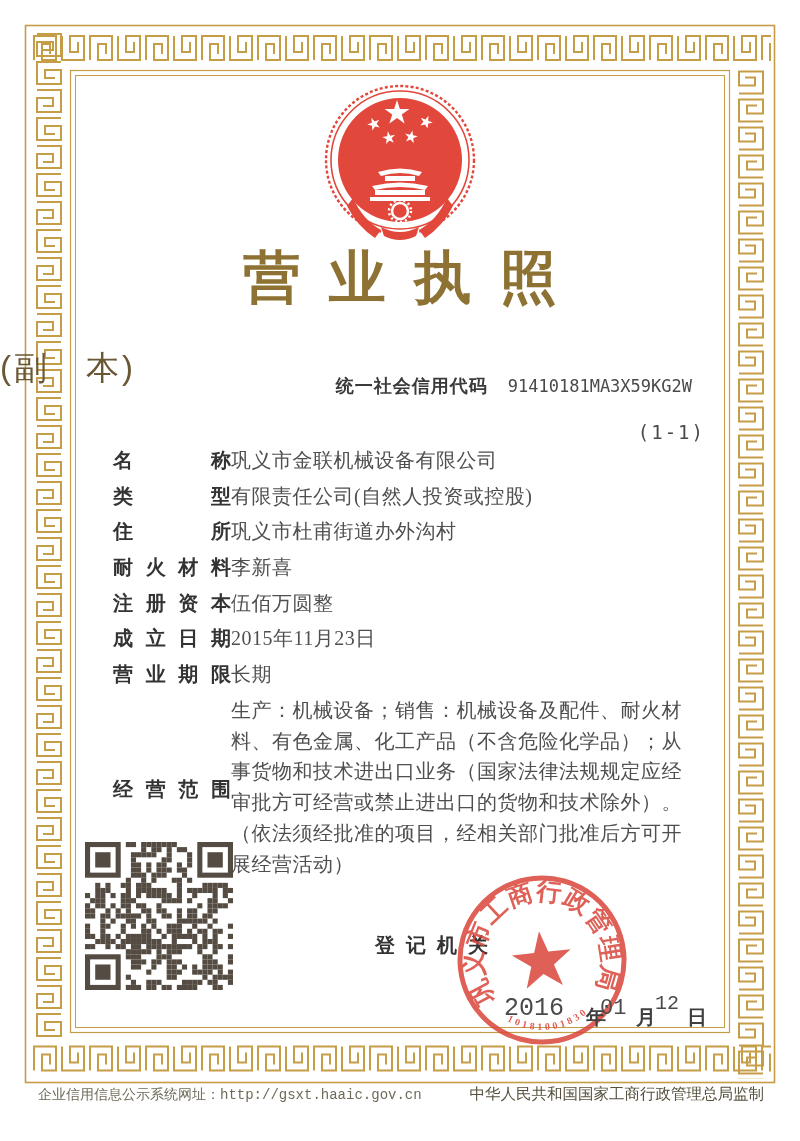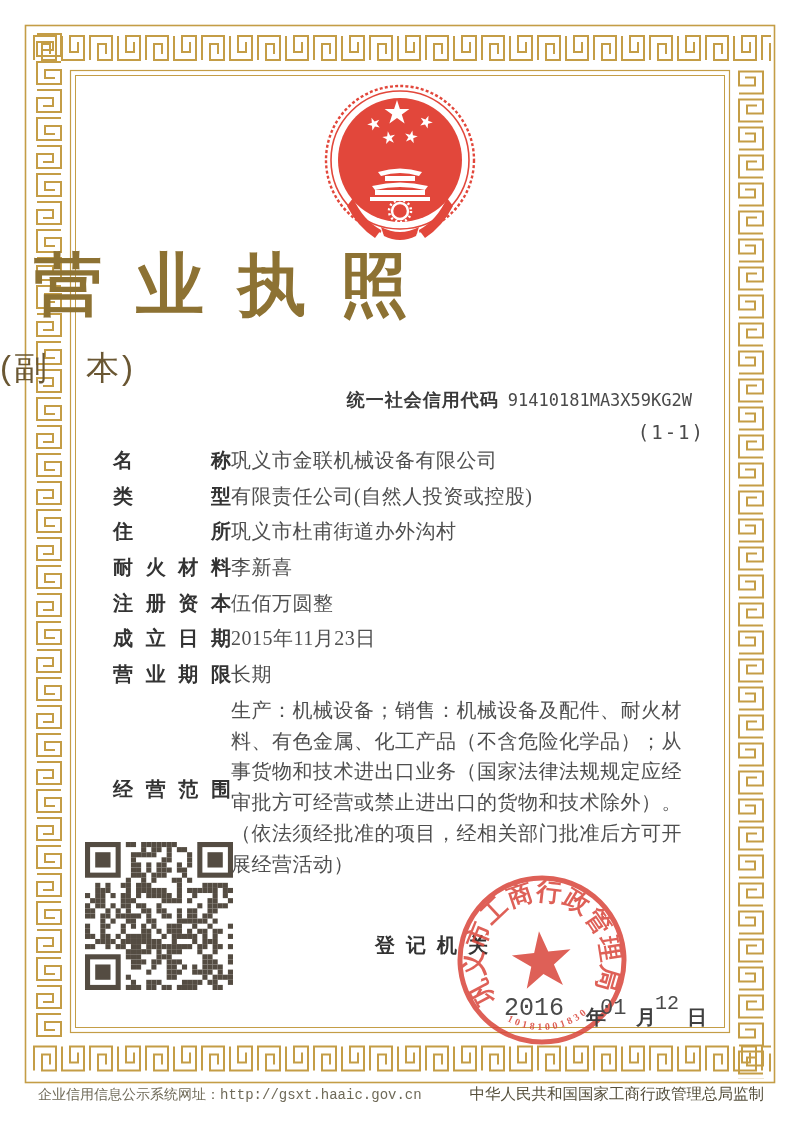--- a/index.html
+++ b/index.html
@@ -16,29 +16,29 @@
     width:800px;height:1141px;position:relative;background:#ffffff;
     overflow:hidden;font-family:"Liberation Sans",sans-serif;
   }
   .abs{position:absolute}
   .frame{left:0;top:0;width:800px;height:1141px;pointer-events:none}
   .gold-stroke{stroke:var(--border-gold);fill:none}
   .red-fill{fill:var(--emblem-red)}
   .red-stroke{stroke:var(--emblem-red);fill:none}
   .emblem{left:315px;top:80px}
   .title{
-    left:0;right:0;top:240px;text-align:left;
-    font-size:68px;font-weight:bold;color:var(--title-gold);
+    left:0;right:0;top:240px;text-align:center;
+    font-size:57px;font-weight:bold;color:var(--title-gold);
     letter-spacing:0.5em;text-indent:0.5em;white-space:nowrap;
   }
   .subtitle{
     left:0;right:0;top:346px;text-align:left;
     font-size:33px;color:#6a5733;letter-spacing:3px;
   }
-  .code-line{top:388px;right:108px;display:flex;gap:9px;align-items:baseline;white-space:nowrap}
+  .code-line{top:374px;right:108px;display:flex;gap:20px;align-items:baseline;white-space:nowrap}
   .code-label{font-weight:bold;font-size:18px;color:#3a3a3a;letter-spacing:1px}
   .code-value{font-family:"DejaVu Sans Mono",monospace;font-size:17px;color:#4a4a4a}
   .copy-index{top:421px;right:95px;font-family:"DejaVu Sans Mono",monospace;font-size:19px;color:#4a4a4a;letter-spacing:2px}
   .fields{left:113px;top:450px;width:578px}
   .frow{display:flex;align-items:center;margin-bottom:15.2px}
   .flabel{
     width:118px;min-width:118px;font-weight:bold;font-size:20px;color:var(--label-ink);
     text-align:justify;text-align-last:justify;line-height:20.5px;
   }
   .fvalue{

